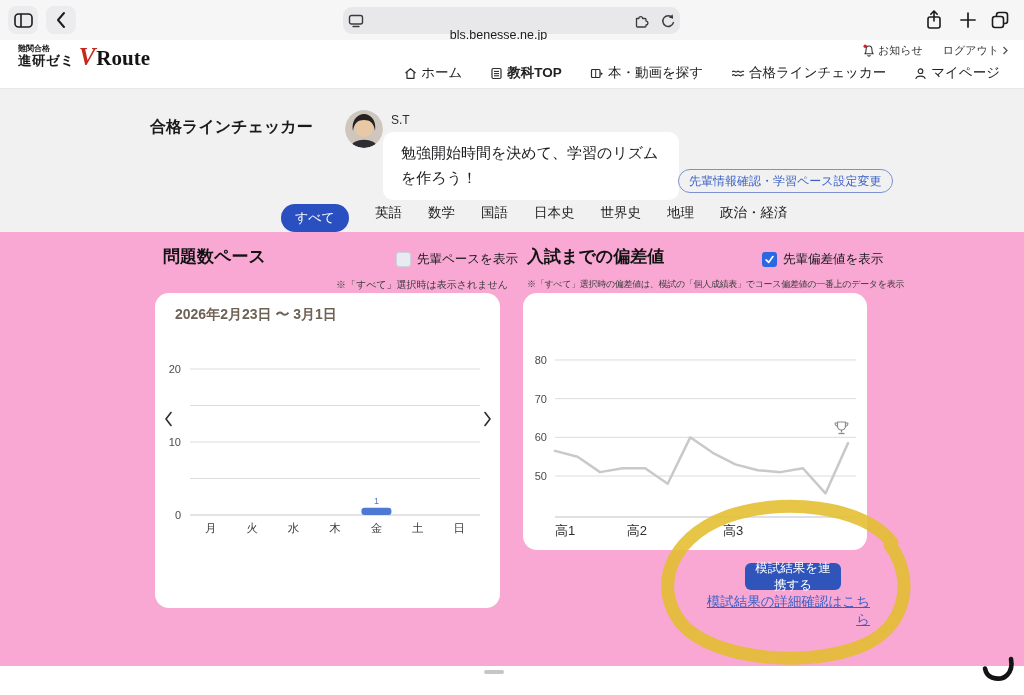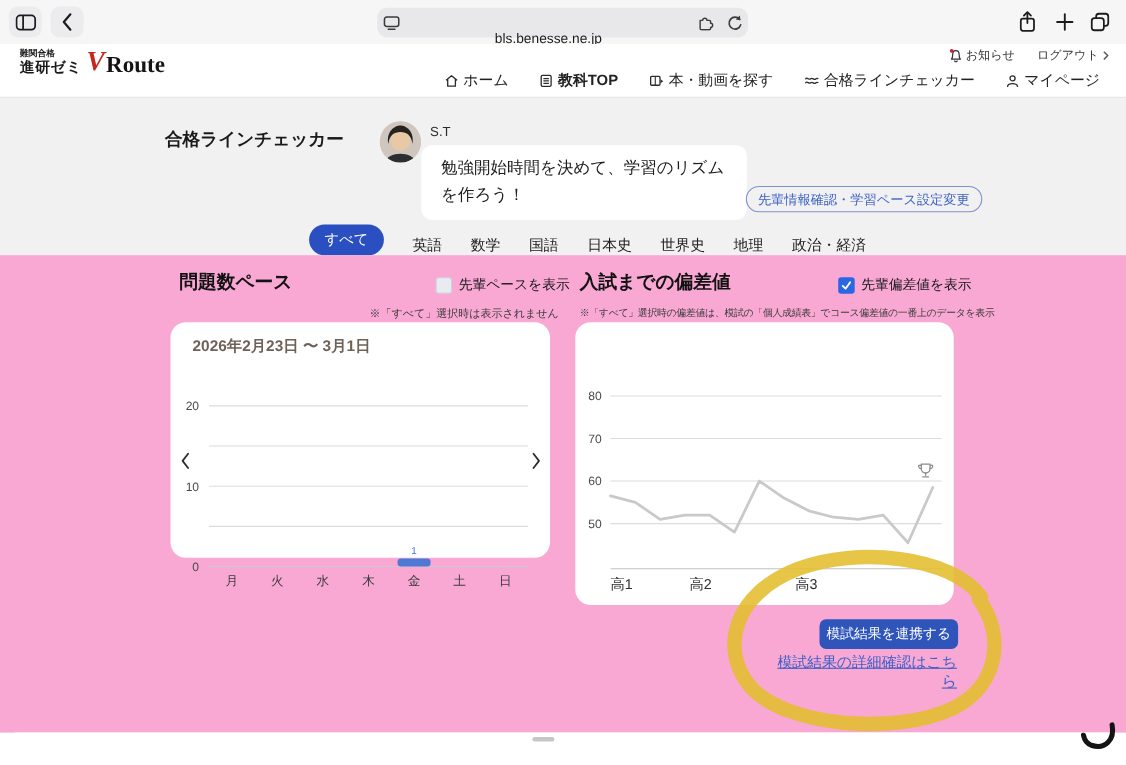--- a/index.html
+++ b/index.html
@@ -35,44 +35,44 @@
   
   .profile-band{position:absolute;left:0;top:88px;width:1024px;height:144px;background:#f1f1f2;
     border-top:1px solid #e8e8e8;}
   .page-title{position:absolute;left:150px;top:28px;font-size:16px;font-weight:bold;color:#1a1a1a;}
   .avatar{position:absolute;left:345px;top:21px;width:38px;height:38px;border-radius:50%;overflow:hidden;}
   .profile-name{position:absolute;left:391px;top:24px;font-size:12px;color:#2c2c2e;}
   .bubble{position:absolute;left:383px;top:43px;width:260px;background:#fff;border-radius:10px;
     padding:9px 18px;font-size:15px;line-height:1.65;color:#1c1c1e;}
   .settings-pill{position:absolute;left:678px;top:80px;height:22px;border:1px solid #7d90cf;
     border-radius:12px;padding:0 10px;font-size:12px;color:#3d63c5;display:flex;align-items:center;background:transparent;}
-  .tabs{position:absolute;left:281px;top:115px;display:flex;align-items:flex-end;gap:26px;
+  .tabs{position:absolute;left:281px;top:115px;display:flex;align-items:flex-start;gap:26px;
     font-size:13.5px;color:#222;}
   .tab-active{background:#2a4fc0;color:#fff;border-radius:14px;padding:5px 14px;font-size:13px;}
   
   .main-band{position:absolute;left:0;top:232px;width:1024px;height:434px;background:#f9a8d4;}
   .sec-title{position:absolute;font-size:17px;font-weight:bold;color:#121212;}
   .t-pace{left:163px;top:13px;}.t-dev{left:527px;top:13px;}
   .chk-row{position:absolute;display:flex;align-items:center;gap:6px;font-size:12.5px;color:#17171a;}
   .chk-pace{left:396px;top:19px;}.chk-dev{left:762px;top:19px;}
   .chk-box{width:15px;height:15px;border-radius:3px;box-sizing:border-box;}
   .chk-off{background:#e9ebf1;border:1px solid #ced2dd;}
   .chk-on{background:#2b67e2;display:flex;align-items:center;justify-content:center;}
   .note{position:absolute;font-size:10px;color:#3a3a3a;}
   .note-pace{right:516px;top:46px;}
   .note-dev{left:527px;top:46px;font-size:9px;letter-spacing:-.3px;}
   .card{position:absolute;background:#fff;border-radius:14px;}
-  .card-left{left:155px;top:61px;width:345px;height:214px;}
+  .card-left{left:155px;top:61px;width:345px;height:315px;}
   .card-right{left:523px;top:61px;width:344px;height:257px;}
   .date-title{position:absolute;left:20px;top:13px;font-size:14px;font-weight:bold;color:#6e6156;}
   .chev{position:absolute;top:116px;width:14px;height:20px;display:flex;align-items:center;justify-content:center;cursor:pointer;}
   .chev-l{left:6px}.chev-r{right:6px}
   .chart-svg{position:absolute;left:0;top:0;}
   .trophy{position:absolute;left:310px;top:126px;}
-  .connect-btn{position:absolute;left:745px;top:331px;width:126px;height:27px;background:#2f55bb;
+  .connect-btn{position:absolute;left:745px;top:331px;width:96px;height:27px;background:#2f55bb;
     color:#fff;font-size:12.5px;border:none;border-radius:6px;display:flex;align-items:center;justify-content:center;}
   .detail-link{position:absolute;left:706px;top:361px;width:164px;text-align:right;font-size:13.5px;
     color:#3a5fc6;text-decoration:underline;cursor:pointer;}
   .highlight-svg{position:absolute;left:640px;top:263px;pointer-events:none;}
   
   .bottom-sheet{position:absolute;left:0;top:666px;width:1024px;height:29px;background:#fff;
     border-radius:16px 16px 0 0;}
   .sheet-handle{position:absolute;left:484px;top:4px;width:20px;height:4px;border-radius:2px;background:#c6c6c8;}
   .pen-mark{position:absolute;left:965px;top:645px;pointer-events:none;}
 </style>

